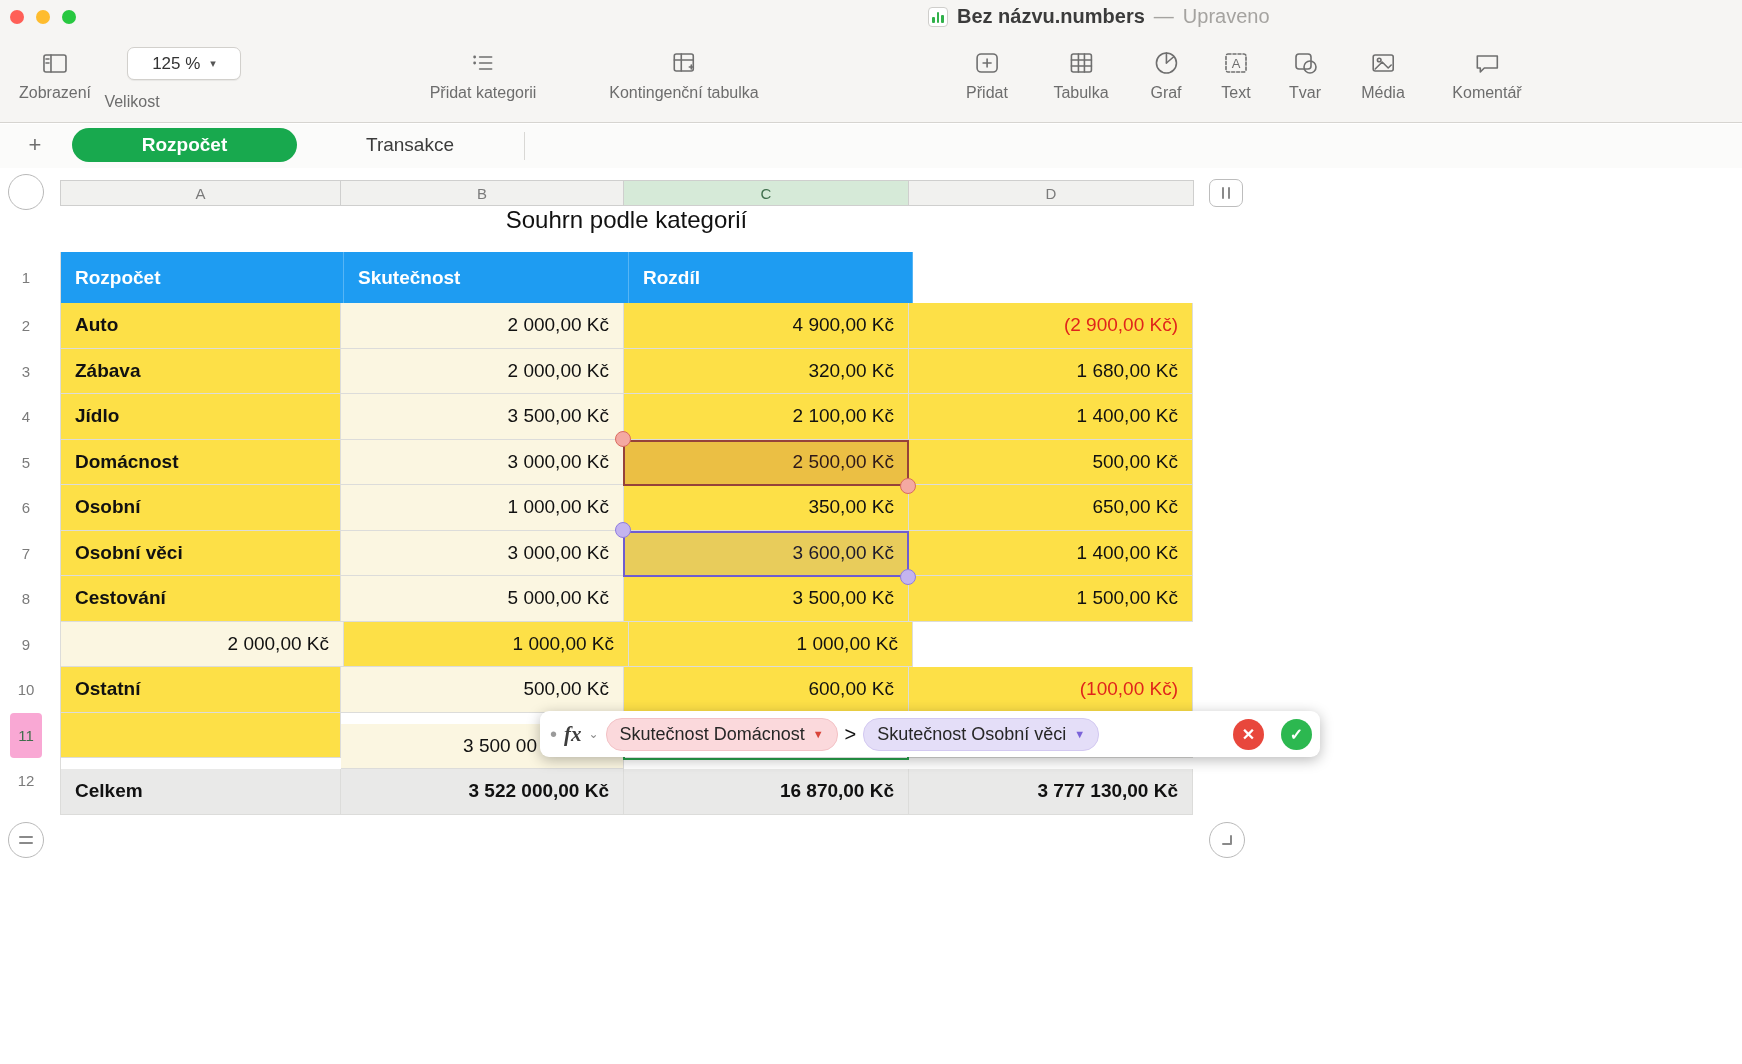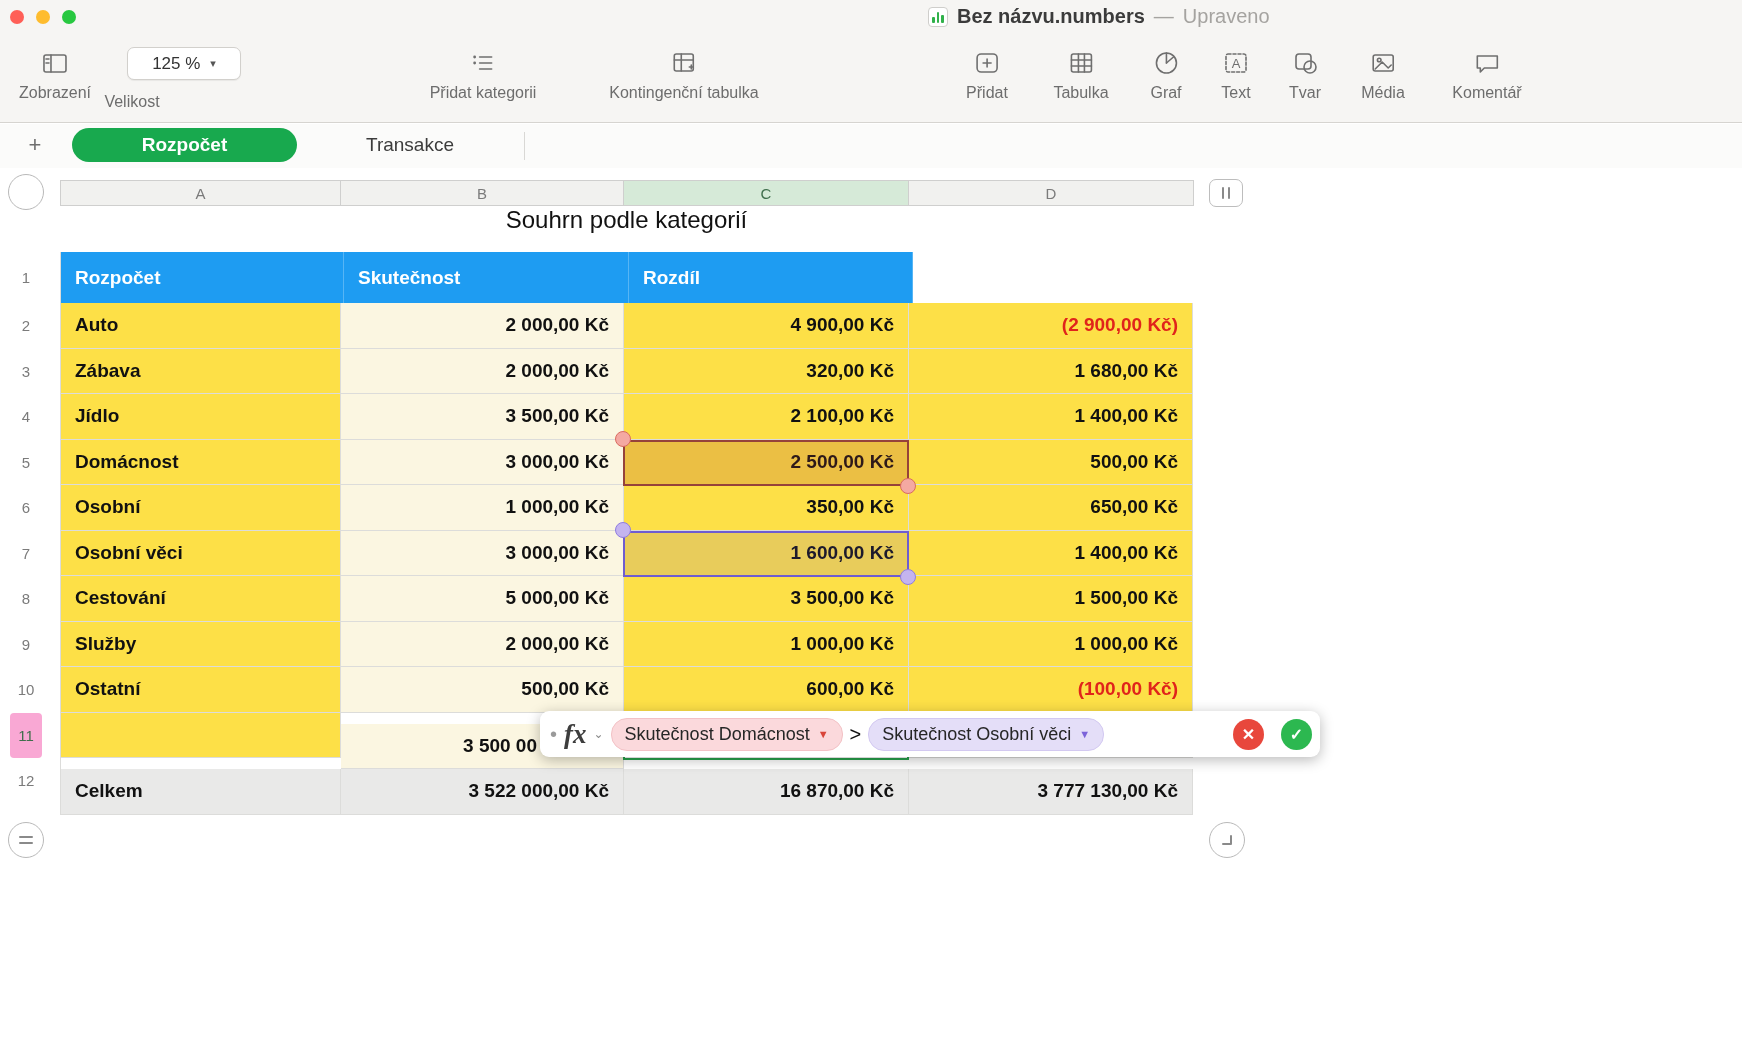--- a/index.html
+++ b/index.html
@@ -70,21 +70,21 @@
 
   
   .table { position:absolute; left:60px; top:252px; width:1133px; border-left:1px solid #dcdcda; }
   .trow { display:flex; }
   .tcell { border-right:1px solid #dcdcda; border-bottom:1px solid #dcdcda; font-size:19px;
     display:flex; align-items:center; height:45.5px; background:#fde047; overflow:hidden; white-space:nowrap; }
   .cw0 { width:280px; } .cw1 { width:283px; } .cw2 { width:285px; } .cw3 { width:284px; }
   .hcell { height:51px; background:#1e9cf2; color:#fff; font-weight:700; border-right:1px solid rgba(255,255,255,0.25);
     border-bottom:none; padding-left:14px; display:flex; align-items:center; font-size:19px; }
   .cat { font-weight:700; color:#111; padding-left:14px; }
-  .num { justify-content:flex-end; padding-right:14px; font-weight:700; color:#111; }
+  .num { justify-content:flex-end; padding-right:14px; font-weight:400; color:#111; }
   .cream { background:#fbf6e1; }
   .neg { color:#e0241b; }
   .total .tcell { background:#e9e9e8; font-weight:700; }
   .partial { padding-right:86px;margin-top:11px; }
 
   
   .sel-red { position:absolute; left:623px; top:439.5px; width:286px; height:46.5px;
     background:rgba(166,60,60,0.20); border:2px solid #96423a; z-index:4; }
   .sel-purple { position:absolute; left:623px; top:530.5px; width:286px; height:46.5px;
     background:rgba(108,86,212,0.14); border:2px solid #6f5cd0; z-index:4; }
@@ -92,21 +92,21 @@
     border:2px solid #28a34c; background:#fff; z-index:3; }
   .handle { position:absolute; width:16px; height:16px; border-radius:50%; z-index:6; }
   .hred { background:#f4a9a2; border:1.5px solid #d96b60; }
   .hpurple { background:#c4b4ef; border:1.5px solid #8f7ce0; }
 
   
   .fbar { position:absolute; left:540px; top:711px; width:780px; height:46px; background:#fff;
     border-radius:9px; box-shadow:0 3px 14px rgba(0,0,0,0.28); z-index:10;
     display:flex; align-items:center; padding:0 8px 0 10px; gap:7px; }
   .fdot { color:#9a9a9a; font-size:20px; }
-  .fx { font-family:"Liberation Serif", serif; font-style:italic; font-weight:700; font-size:27px; color:#3d3d3d; }
+  .fx { font-family:"Liberation Serif", serif; font-style:italic; font-weight:700; font-size:21px; color:#3d3d3d; }
   .fchev { font-size:12px; color:#8a8a8a; }
   .token { display:flex; align-items:center; gap:8px; border-radius:16px; padding:5px 13px;
     font-size:18px; font-weight:500; color:#262626; white-space:nowrap; }
   .tk-pink { background:#fbd9dc; border:1px solid #f3c2c6; }
   .tk-purple { background:#e4def8; border:1px solid #d3c9f1; }
   .tri { font-size:11px; }
   .tri-red { color:#d9453a; } .tri-purple { color:#7b63d9; }
   .fop { font-size:20px; color:#111; font-weight:500; }
   .fbtn { width:31px; height:31px; border-radius:50%; display:flex; align-items:center; justify-content:center;
     color:#fff; font-size:16px; font-weight:700; }
@@ -330,31 +330,30 @@
   </div>
   <div class="trow">
     <div class="tcell cat cw0">Osobní</div>
     <div class="tcell num cream cw1">1 000,00 Kč</div>
     <div class="tcell num cw2">350,00 Kč</div>
     <div class="tcell num cw3">650,00 Kč</div>
   </div>
   <div class="trow">
     <div class="tcell cat cw0">Osobní věci</div>
     <div class="tcell num cream cw1">3 000,00 Kč</div>
-    <div class="tcell num cw2">1 600,00 Kč</div>
+    <div class="tcell num cw2">3 600,00 Kč</div>
     <div class="tcell num cw3">1 400,00 Kč</div>
   </div>
   <div class="trow">
     <div class="tcell cat cw0">Cestování</div>
     <div class="tcell num cream cw1">5 000,00 Kč</div>
     <div class="tcell num cw2">3 500,00 Kč</div>
     <div class="tcell num cw3">1 500,00 Kč</div>
   </div>
   <div class="trow">
-    <div class="tcell cat cw0">Služby</div>
     <div class="tcell num cream cw1">2 000,00 Kč</div>
     <div class="tcell num cw2">1 000,00 Kč</div>
     <div class="tcell num cw3">1 000,00 Kč</div>
   </div>
   <div class="trow">
     <div class="tcell cat cw0">Ostatní</div>
     <div class="tcell num cream cw1">500,00 Kč</div>
     <div class="tcell num cw2">600,00 Kč</div>
     <div class="tcell num neg cw3">(100,00 Kč)</div>
   </div>

